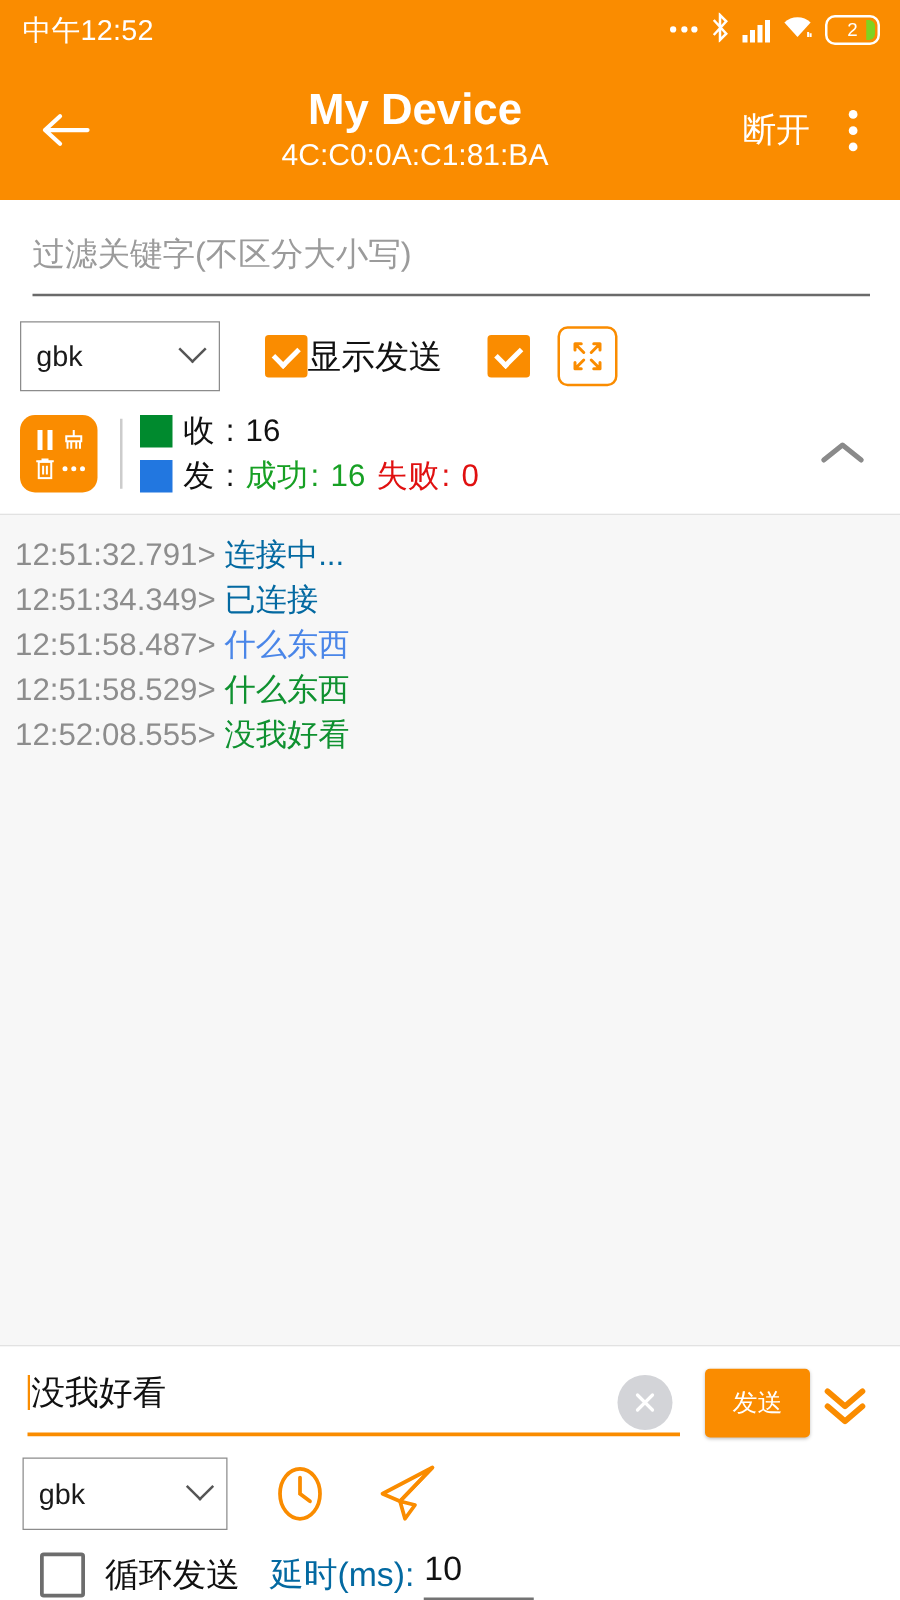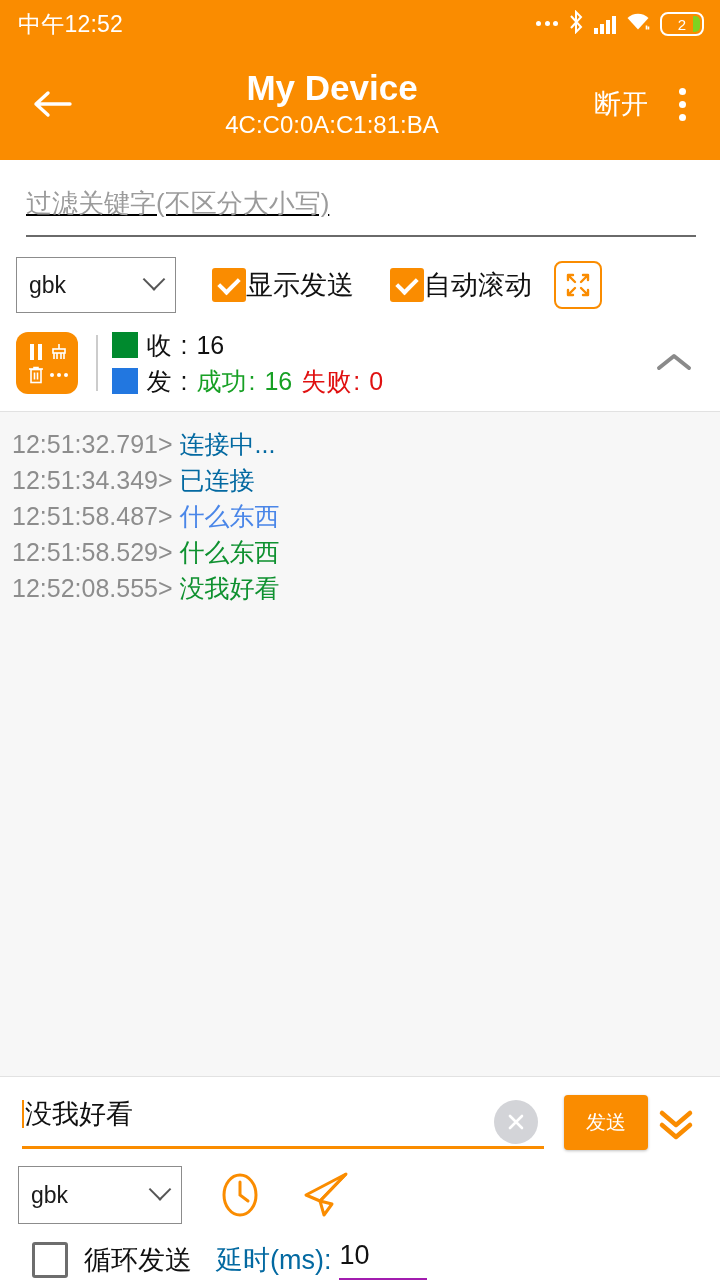--- a/index.html
+++ b/index.html
@@ -43,21 +43,21 @@
   }
   .back-arrow { width: 56px; height: 56px; display:flex; align-items:center; justify-content:center; flex:0 0 auto;}
   .titles { flex: 1 1 auto; text-align: center; padding-right: 4px; }
   .title-main { font-size: 35px; font-weight: bold; line-height: 40px; }
   .title-sub { font-size: 24px; font-weight: normal; line-height: 30px; margin-top: 2px; }
   .disconnect { font-size: 27px; padding: 0 14px 0 6px; white-space: nowrap; }
   .kebab { width: 40px; height: 56px; display:flex; flex-direction:column; align-items:center; justify-content:center; gap:6px; flex:0 0 auto;}
   .kebab i { width: 7px; height: 7px; border-radius: 50%; background: #fff; display:block; }
 
   
-  .filter-wrap { padding: 26px 24px 0 26px; flex: 0 0 auto; text-decoration: underline; }
+  .filter-wrap { padding: 26px 24px 0 26px; flex: 0 0 auto; }
   .filter-input {
     font-size: 26px; color: #9b9b9b; padding-bottom: 14px;
     border-bottom: 2px solid #6a6a6a; width: 100%;
     white-space: nowrap; overflow: hidden;
   }
 
   
   .opt-row {
     display: flex; align-items: center; padding: 20px 22px 0 16px; gap: 0; flex: 0 0 auto;
   }
@@ -138,21 +138,21 @@
   .icon-btn { width: 56px; height: 56px; display:flex; align-items:center; justify-content:center; flex:0 0 auto;}
   .bottom-row2 { display: flex; align-items: center; padding: 16px 16px 0 32px; flex: 0 0 auto; }
   .cb-off {
     width: 36px; height: 36px; border: 3px solid #6d6d6d; border-radius: 3px;
     background: #fff; flex: 0 0 auto;
   }
   .cb-off-label { font-size: 27px; color: #111; margin-left: 16px; white-space: nowrap; }
   .delay-label { font-size: 27px; color: #0369a1; margin-left: 24px; white-space: nowrap; }
   .delay-val {
     font-size: 27px; color: #111; margin-left: 8px; min-width: 88px;
-    border-bottom: 2px solid #a21caf; padding-bottom: 7px; display:inline-block;
+    border-bottom: 2px solid #737373; padding-bottom: 7px; display:inline-block;
   }
 </style>
 </head>
 <body>
 
 <div class="screen">
 
   <div class="statusbar">
     <div class="status-time">中午12:52</div>
     <div class="status-icons">
@@ -212,21 +212,20 @@
       <span class="chev-sm"></span>
     </div>
 
     <div class="cb-group">
       <span class="cb-on"></span>
       <span class="cb-label">显示发送</span>
     </div>
 
     <div class="cb-group">
       <span class="cb-on"></span>
-      <span class="cb-label">自动滚动</span>
     </div>
 
     <div class="expand-btn">
       <svg width="30" height="30" viewBox="0 0 30 30" stroke="#fa8c00" stroke-width="2.4" fill="none" stroke-linecap="round" stroke-linejoin="round">
         <path d="M12 12 L5 5 M5 5 v5 M5 5 h5"></path>
         <path d="M18 12 L25 5 M25 5 v5 M25 5 h-5"></path>
         <path d="M12 18 L5 25 M5 25 v-5 M5 25 h5"></path>
         <path d="M18 18 L25 25 M25 25 v-5 M25 25 h-5"></path>
       </svg>
     </div>

